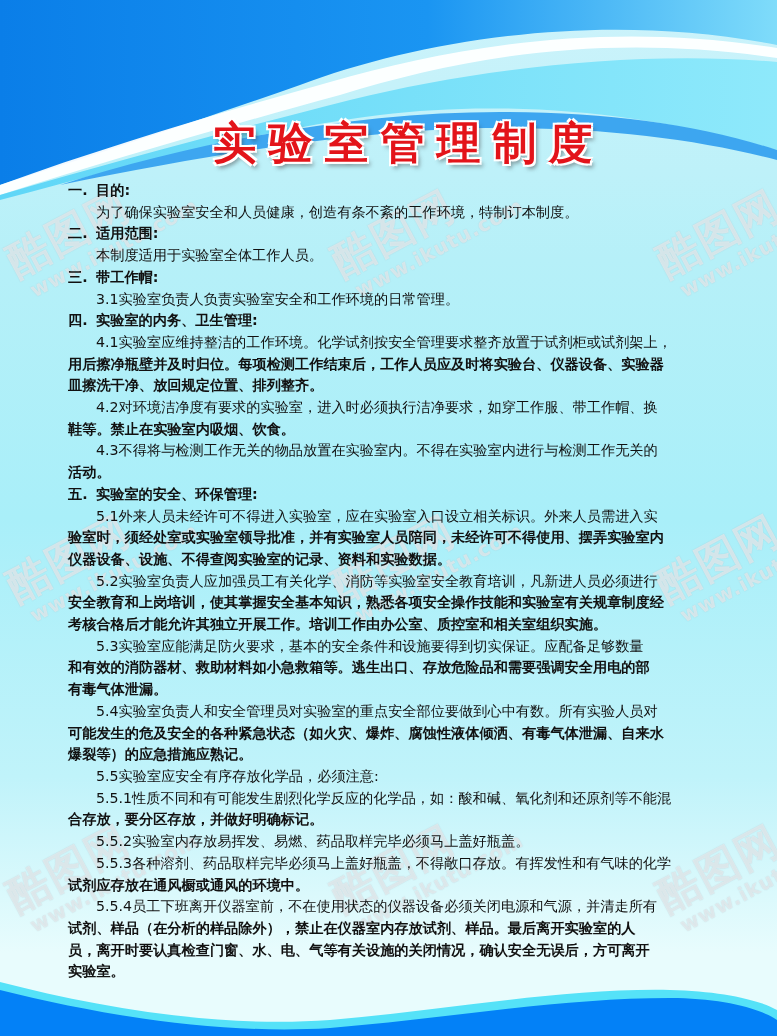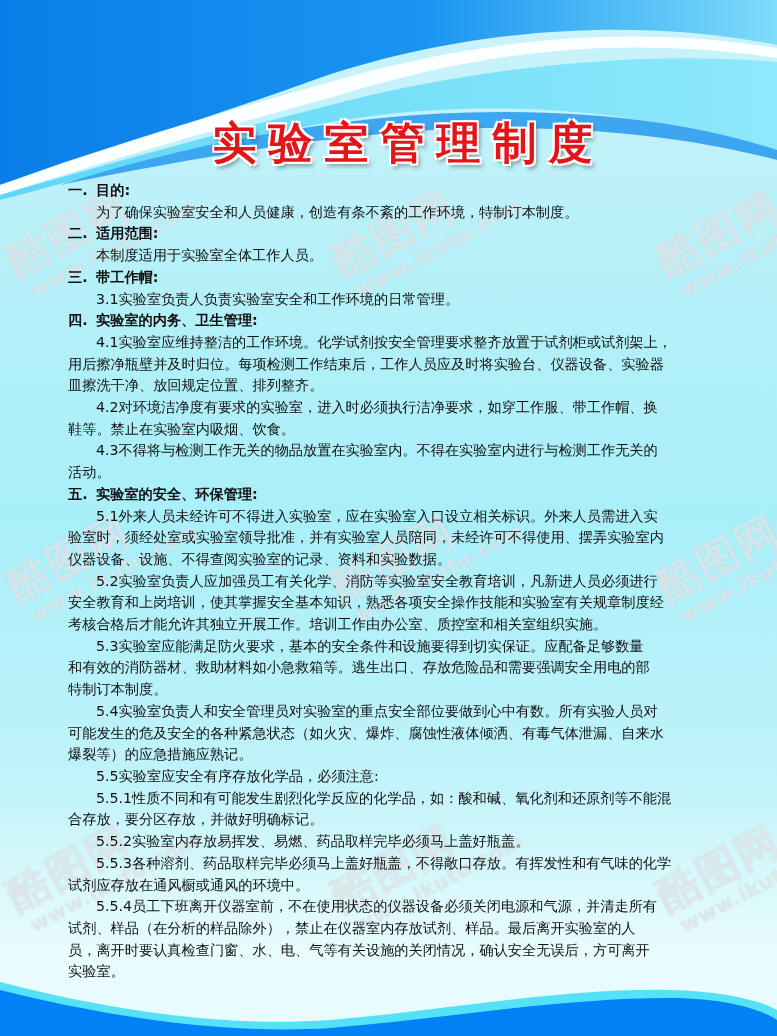--- a/index.html
+++ b/index.html
@@ -25,21 +25,21 @@
     }
     .content {
       position: absolute; z-index: 2; left: 68px; top: 180px; width: 675px;
       color: #111; font-size: 14.2px; line-height: 21.7px;
     }
     .heading { font-weight: bold; white-space: nowrap; }
     .heading .num { display: inline-block; width: 28px; }
     .indent1 { padding-left: 28px; white-space: nowrap; }
     .para { text-indent: 28px; }
     .para .ln { display: block; white-space: nowrap; }
-    .para .ln.cont { text-indent: 0; }
+    .para .ln.cont { text-indent: 0; font-weight: bold; }
   </style>
 </head>
 <body>
 
 <svg class="bg-svg" viewBox="0 0 777 1036" preserveAspectRatio="none">
   <defs>
     <linearGradient id="topBlue" x1="0" y1="0" x2="1" y2="0">
       <stop offset="0" stop-color="#0a7ee8"></stop>
       <stop offset="0.55" stop-color="#1a95f2"></stop>
       <stop offset="1" stop-color="#7fdcfa"></stop>
@@ -144,21 +144,21 @@
       <span class="ln cont">仪器设备、设施、不得查阅实验室的记录、资料和实验数据。</span>
     </div>
     <div class="para">
       <span class="ln">5.2实验室负责人应加强员工有关化学、消防等实验室安全教育培训，凡新进人员必须进行</span>
       <span class="ln cont">安全教育和上岗培训，使其掌握安全基本知识，熟悉各项安全操作技能和实验室有关规章制度经</span>
       <span class="ln cont">考核合格后才能允许其独立开展工作。培训工作由办公室、质控室和相关室组织实施。</span>
     </div>
     <div class="para">
       <span class="ln">5.3实验室应能满足防火要求，基本的安全条件和设施要得到切实保证。应配备足够数量</span>
       <span class="ln cont">和有效的消防器材、救助材料如小急救箱等。逃生出口、存放危险品和需要强调安全用电的部</span>
-      <span class="ln cont">特制订本制度。</span>
+      <span class="ln cont">有毒气体泄漏。</span>
     </div>
     <div class="para">
       <span class="ln">5.4实验室负责人和安全管理员对实验室的重点安全部位要做到心中有数。所有实验人员对</span>
       <span class="ln cont">可能发生的危及安全的各种紧急状态（如火灾、爆炸、腐蚀性液体倾洒、有毒气体泄漏、自来水</span>
       <span class="ln cont">爆裂等）的应急措施应熟记。</span>
     </div>
     <div class="para">
       <span class="ln">5.5实验室应安全有序存放化学品，必须注意:</span>
     </div>
     <div class="para">

